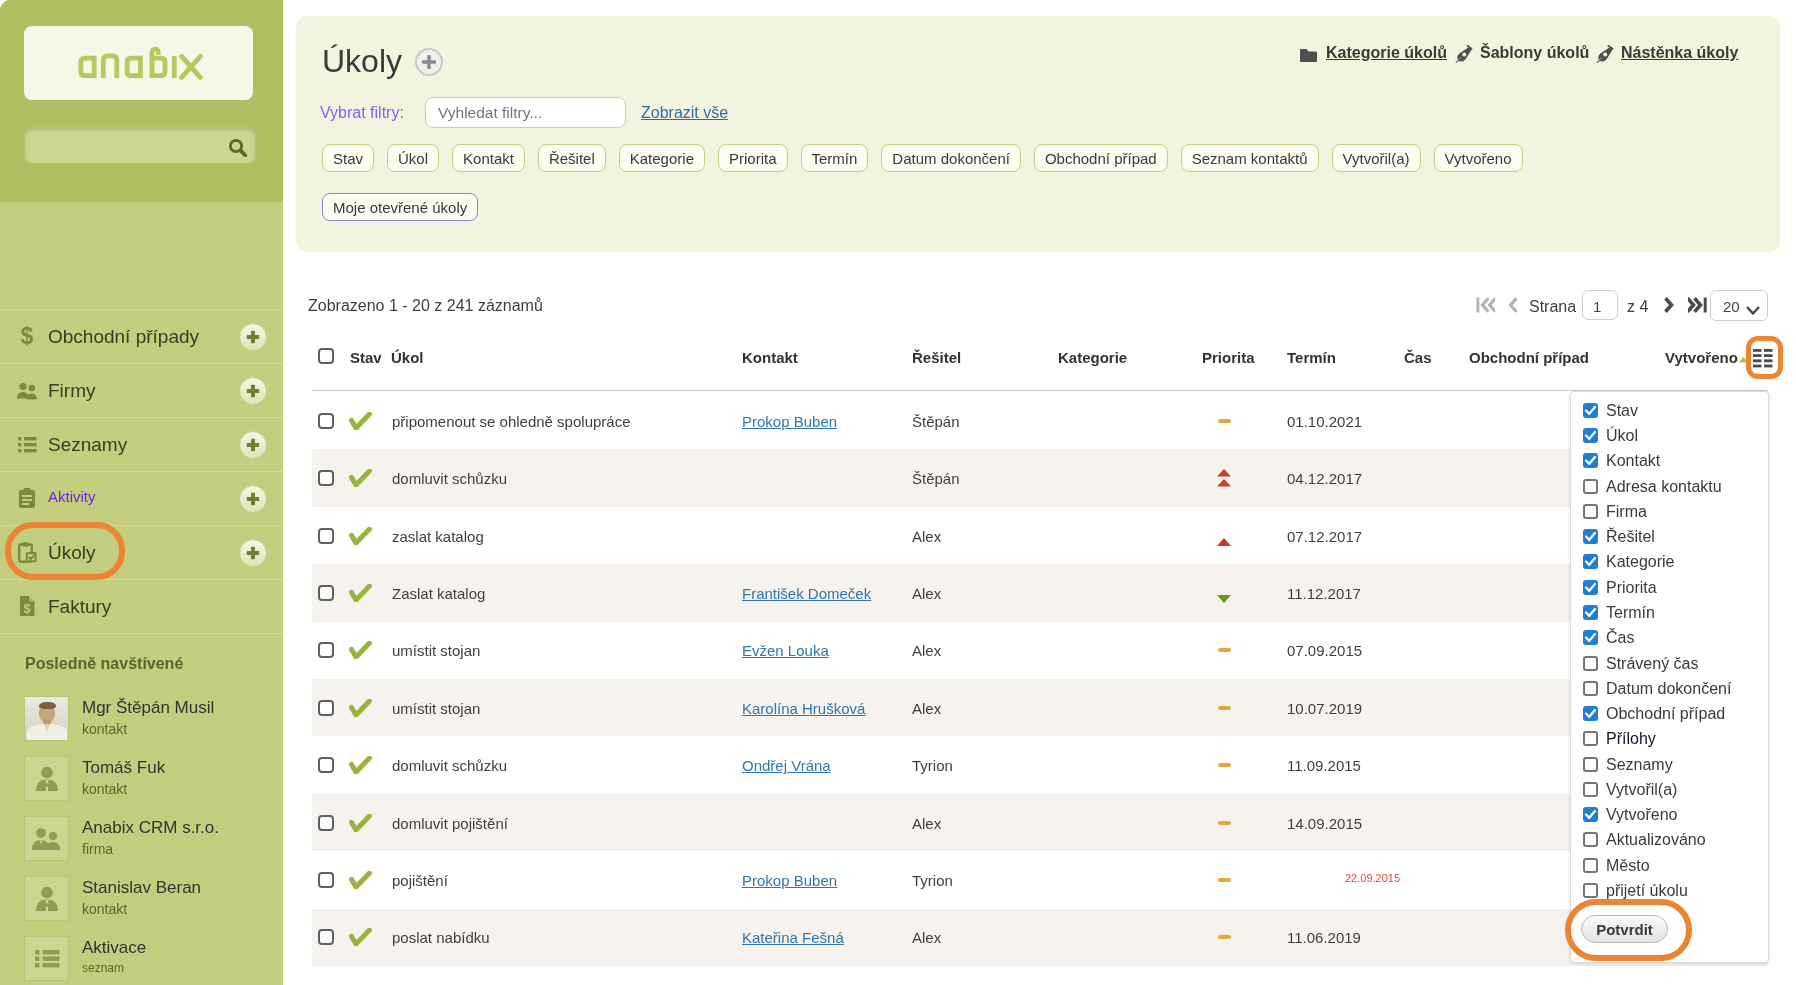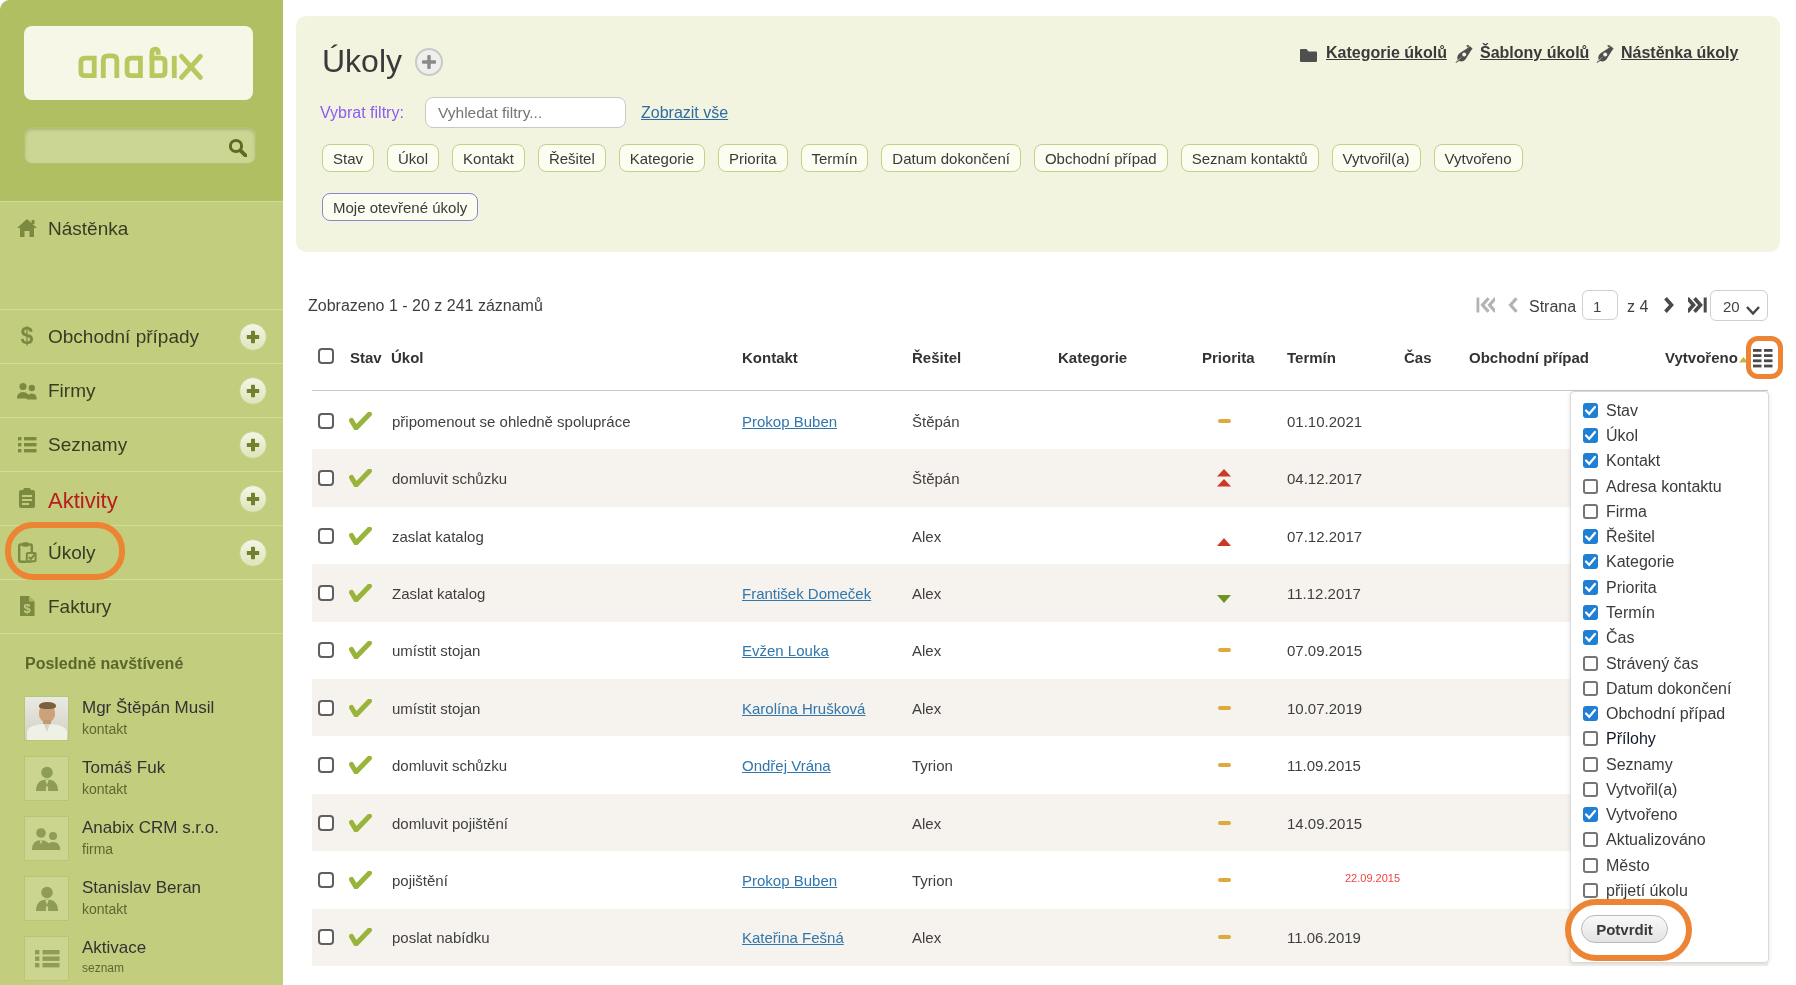--- a/index.html
+++ b/index.html
@@ -10,27 +10,20 @@
         <path d="M76 12.2 L85 12.2 Q89 12.2 89 16.1 L89 25.7 Q89 29.6 85 29.6 L76 29.6 L76 12.2 Z" stroke="#b9c75f" stroke-width="4.8" fill="none" stroke-linejoin="miter"></path>
         <path d="M76 14 L76 6.6 Q76 3.1 79.2 3.1 Q82.2 3.1 82.2 6.4 L82.2 8.8" stroke="#b9c75f" stroke-width="4.8" fill="none"></path>
         <path d="M98.3 9.9 L98.3 32" stroke="#b9c75f" stroke-width="4.8" fill="none"></path>
         <path d="M105.6 10.3 L124.3 31.4 M124.3 10.3 L105.6 31.4" stroke="#b9c75f" stroke-width="4.8" fill="none" stroke-linecap="round"></path>
       </svg></div>
     <div class="abs" style="left:24px;top:127px;width:232px;height:37px;background:#ccd693;border:1px solid #b7c272;border-radius:8px;box-shadow:inset 0 2px 3px rgba(90,100,40,.25)"></div>
     <div class="abs" style="left:228px;top:138px"><svg width="19" height="19" viewBox="0 0 19 19">
         <circle cx="8" cy="8" r="5.6" fill="none" stroke="#5c6b24" stroke-width="3"></circle>
         <line x1="12.6" y1="12.6" x2="17.6" y2="17.6" stroke="#5c6b24" stroke-width="3.8" stroke-linecap="round"></line>
       </svg></div>
-    <div class="abs" style="left:0;top:201px;width:283px;height:54px;border-top:1px solid #d2db97">
-      <div class="abs" style="left:16px;top:15px"><svg width="22" height="22" viewBox="0 0 22 22">
-          <path d="M11 2 L21 11 H18 V20 H13.5 V14 H8.5 V20 H4 V11 H1 Z" fill="#7b8a41"></path>
-          <rect x="15.5" y="3" width="3" height="4" fill="#7b8a41"></rect>
-        </svg></div>
-      <div class="abs" style="left:48px;top:16px;font-size:19px;color:#373d24">Nástěnka</div>
-    </div>
     <div class="abs" style="left:0;top:309px;width:283px;height:54px;border-top:1px solid #d2db97">
       <div class="abs" style="left:16px;top:15px"><svg width="22" height="22" viewBox="0 0 22 22">
           <text x="11" y="19" font-family="Liberation Sans" font-size="23" font-weight="bold" fill="#7b8a41" text-anchor="middle">$</text>
         </svg></div>
       <div class="abs" style="left:48px;top:16px;font-size:19px;color:#373d24">Obchodní případy</div>
       <div class="abs" style="left:239px;top:13px"><svg width="28" height="28" viewBox="0 0 28 28">
           <defs>
             <linearGradient id="pg" x1="0" y1="0" x2="0" y2="1">
               <stop offset="0" stop-color="#f4f6e6"></stop>
               <stop offset="1" stop-color="#dde5b8"></stop>
@@ -84,21 +77,21 @@
         </svg></div>
     </div>
     <div class="abs" style="left:0;top:471px;width:283px;height:54px;border-top:1px solid #d2db97">
       <div class="abs" style="left:16px;top:15px"><svg width="22" height="22" viewBox="0 0 22 22">
           <rect x="3" y="3" width="16" height="18" rx="2" fill="#7b8a41"></rect>
           <rect x="7.5" y="1" width="7" height="4" rx="1.2" fill="#7b8a41"></rect>
           <rect x="6" y="8" width="10" height="2" fill="#c3cd7e"></rect>
           <rect x="6" y="12" width="10" height="2" fill="#c3cd7e"></rect>
           <rect x="6" y="16" width="7" height="2" fill="#c3cd7e"></rect>
         </svg></div>
-      <div class="abs" style="left:48px;top:16px;font-size:22px;color:#b91c1c">Aktivity</div>
+      <div class="abs" style="left:48px;top:16px;font-size:15px;color:#6d28d9">Aktivity</div>
       <div class="abs" style="left:239px;top:13px"><svg width="28" height="28" viewBox="0 0 28 28">
           <defs>
             <linearGradient id="pg" x1="0" y1="0" x2="0" y2="1">
               <stop offset="0" stop-color="#f4f6e6"></stop>
               <stop offset="1" stop-color="#dde5b8"></stop>
             </linearGradient>
           </defs>
           <circle cx="14" cy="14" r="13.4" fill="url(#pg)" stroke="#c2cd84" stroke-width="0.8"></circle>
           <rect x="7.8" y="12" width="12.4" height="4" rx="0.6" fill="#71812f"></rect>
           <rect x="12" y="7.8" width="4" height="12.4" rx="0.6" fill="#71812f"></rect>
@@ -193,21 +186,21 @@
     <div class="abs" style="left:1003px;top:31px"><svg width="19" height="17" viewBox="0 0 19 17">
         <path d="M1 3 Q1 2 2 2 H7.5 L9.5 4.5 H17 Q18 4.5 18 5.5 V14 Q18 15 17 15 H2 Q1 15 1 14 Z" fill="#4f4f4f"></path>
       </svg></div>
     <div class="abs" style="left:1030px;top:28px;font-size:16px;font-weight:bold;color:#3a3a3a;text-decoration:underline">Kategorie úkolů</div>
     <div class="abs" style="left:1158px;top:29px"><svg width="19" height="18" viewBox="0 0 19 18">
         <path d="M15.8 1 L18.6 3.8 L17.2 5.2 L11.6 14.2 Q9 17.4 5.2 16 L1.2 18.4 L3.6 14.4 Q2.4 10.6 5.6 8.2 L14.4 2.4 Z" fill="#4f4f4f"></path>
         <path d="M12 0.6 L15.2 0 L14.2 3 Z" fill="#4f4f4f"></path>
         <circle cx="10.2" cy="9.4" r="2" fill="#f3f4e0"></circle>
         <path d="M9 10.8 L2.6 17 L3.2 15.4 Z" fill="#f3f4e0"></path>
       </svg></div>
-    <div class="abs" style="left:1184px;top:28px;font-size:16px;font-weight:bold;color:#3a3a3a;text-decoration:underline">Šablony úkolů</div>
+    <div class="abs" style="left:1184px;top:28px;font-size:16px;font-weight:bold;color:#3a3a3a;">Šablony úkolů</div>
     <div class="abs" style="left:1299px;top:29px"><svg width="19" height="18" viewBox="0 0 19 18">
         <path d="M15.8 1 L18.6 3.8 L17.2 5.2 L11.6 14.2 Q9 17.4 5.2 16 L1.2 18.4 L3.6 14.4 Q2.4 10.6 5.6 8.2 L14.4 2.4 Z" fill="#4f4f4f"></path>
         <path d="M12 0.6 L15.2 0 L14.2 3 Z" fill="#4f4f4f"></path>
         <circle cx="10.2" cy="9.4" r="2" fill="#f3f4e0"></circle>
         <path d="M9 10.8 L2.6 17 L3.2 15.4 Z" fill="#f3f4e0"></path>
       </svg></div>
     <div class="abs" style="left:1325px;top:28px;font-size:16px;font-weight:bold;color:#3a3a3a;text-decoration:underline">Nástěnka úkoly</div>
     <div class="abs" style="left:24px;top:88px;font-size:16px;color:#8b5cf6">Vybrat filtry:</div>
     <input class="abs" style="left: 129px; top: 81px; width: 201px; height: 31px; border: 1px solid rgb(201, 201, 201); border-radius: 8px; padding-left: 12px; font-size: 15.5px; font-family: inherit; color: rgb(68, 68, 68); outline: none;" placeholder="Vyhledat filtry...">
     <div class="abs" style="left:345px;top:88px;font-size:16px;color:#2e6da4;text-decoration:underline">Zobrazit vše</div>

